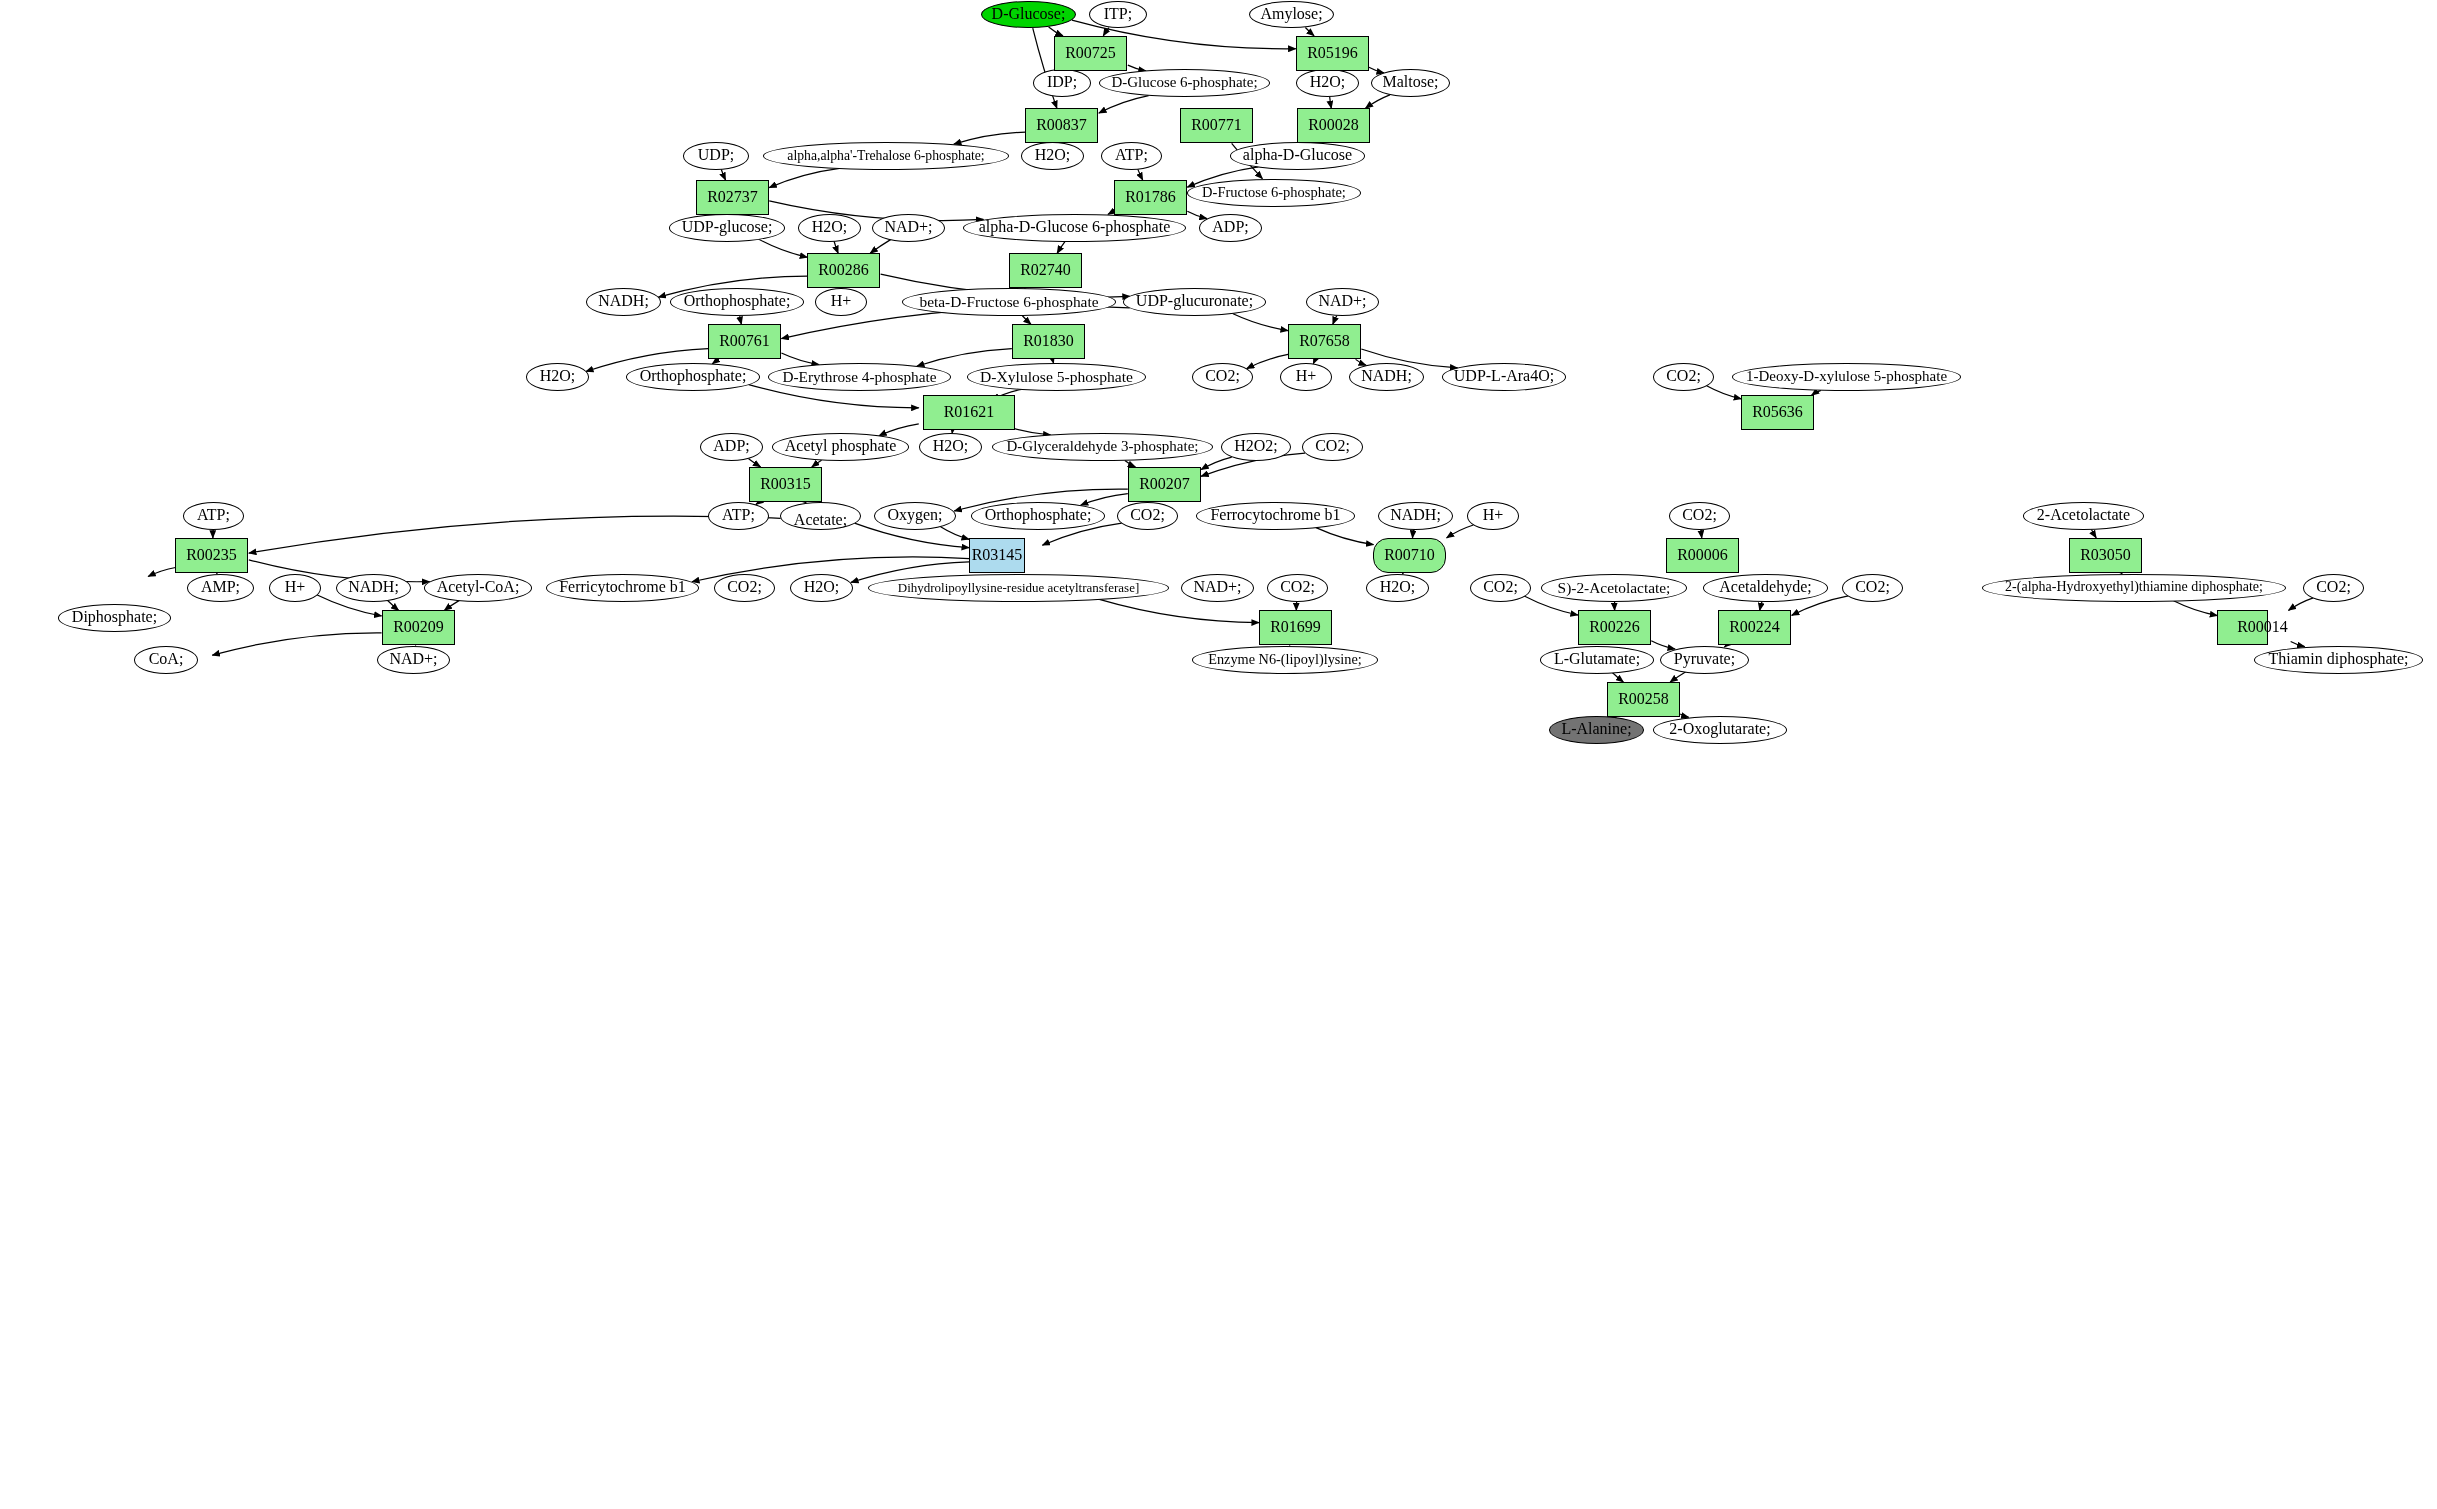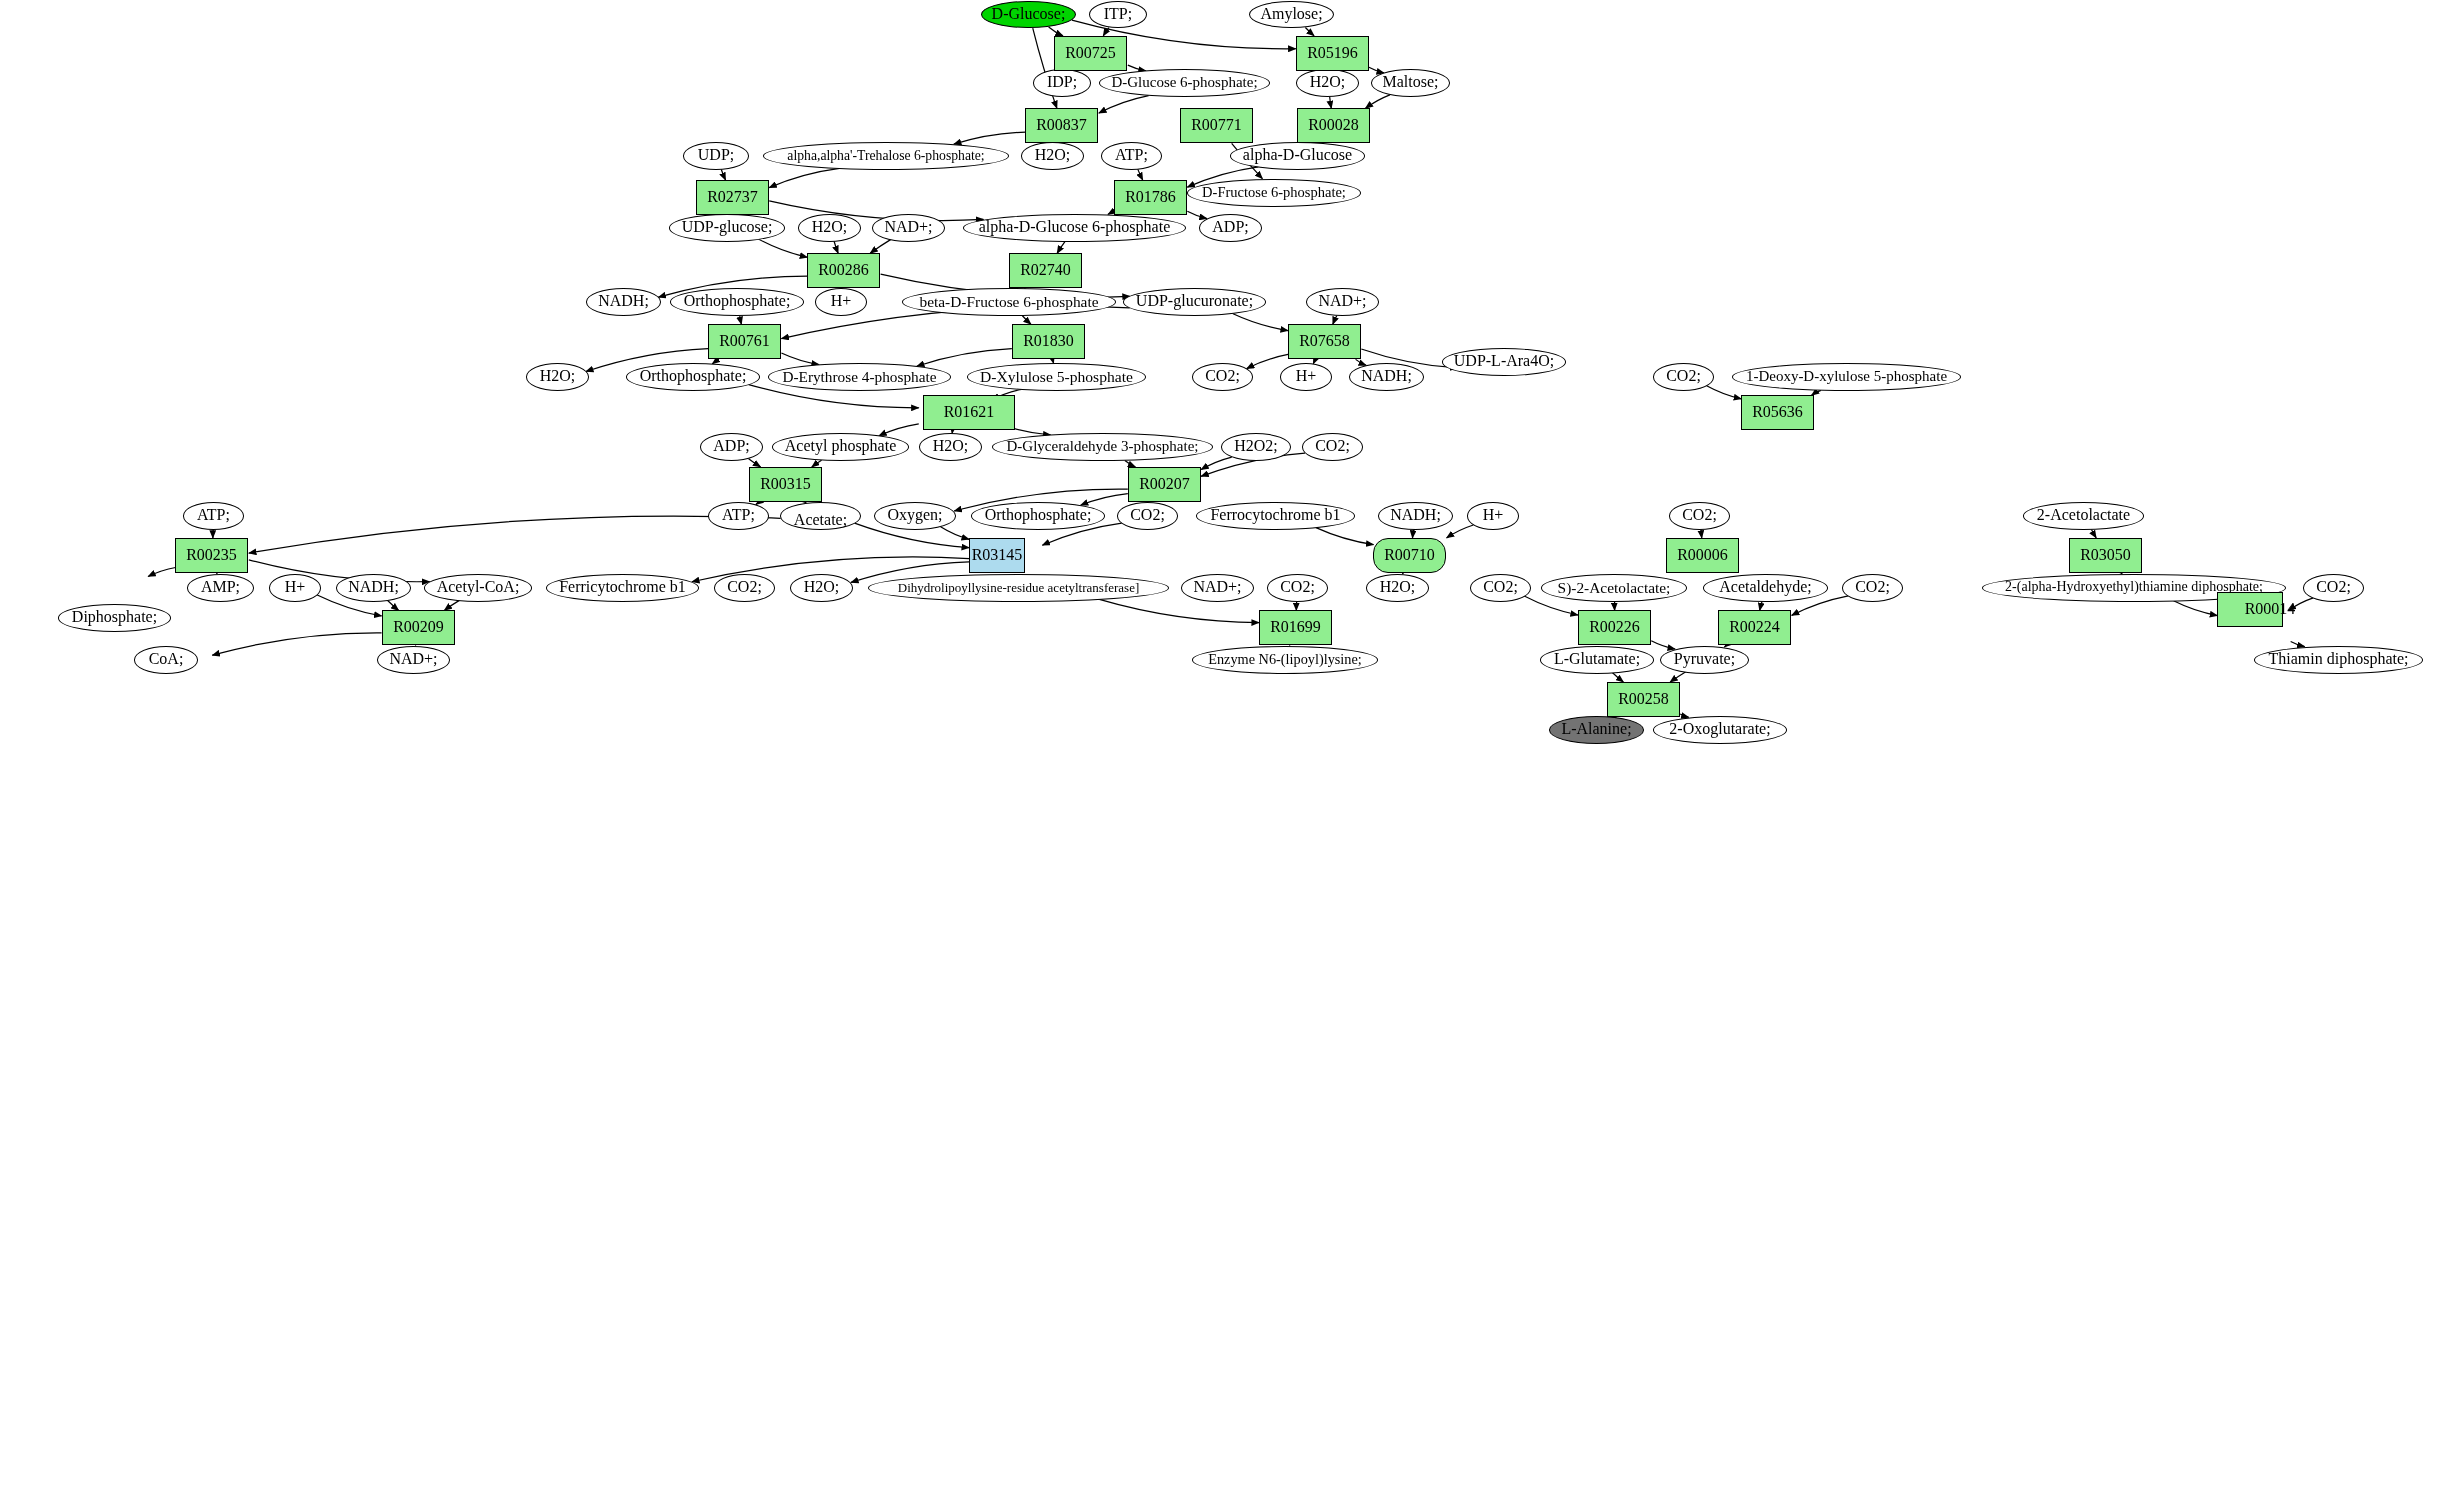--- a/index.html
+++ b/index.html
@@ -213,21 +213,21 @@
       </div>
       <div class="node cpd" style="left: 1192px; top: 363px; width: 61px; height: 27.5px;">
         <span>CO2;</span>
       </div>
       <div class="node cpd" style="left: 1280px; top: 363px; width: 52px; height: 27.5px;">
         <span>H+</span>
       </div>
       <div class="node cpd" style="left: 1349px; top: 363px; width: 75px; height: 27.5px;">
         <span>NADH;</span>
       </div>
-      <div class="node cpd" style="left: 1442px; top: 348px; width: 124px; height: 27.5px;">
+      <div class="node cpd" style="left: 1442px; top: 363px; width: 124px; height: 27.5px;">
         <span>UDP-L-Ara4O;</span>
       </div>
       <div class="node cpd" style="left: 1653px; top: 363px; width: 61px; height: 27.5px;">
         <span>CO2;</span>
       </div>
       <div class="node cpd" style="left: 1732px; top: 363px; width: 229px; height: 27.5px;">
         <span style="font-size: 15px;">1-Deoxy-D-xylulose 5-phosphate</span>
       </div>
       <div class="node cpd" style="left: 700px; top: 433px; width: 63px; height: 27.5px;">
         <span>ADP;</span>
@@ -426,21 +426,21 @@
       </div>
       <div class="node rxn" style="left: 1259px; top: 610px; width: 73px; height: 35px;">
         <span>R01699</span>
       </div>
       <div class="node rxn" style="left: 1578px; top: 610px; width: 73px; height: 35px;">
         <span>R00226</span>
       </div>
       <div class="node rxn" style="left: 1718px; top: 610px; width: 73px; height: 35px;">
         <span>R00224</span>
       </div>
-      <div class="node rxn" style="left: 2217px; top: 592px; width: 66px; height: 35px; padding-left: 40px;">
+      <div class="node rxn" style="left: 2217px; top: 610px; width: 51px; height: 35px; padding-left: 40px;">
         <span>R00014</span>
       </div>
       <div class="node rxn" style="left: 1607px; top: 682px; width: 73px; height: 35px;">
         <span>R00258</span>
       </div>
     </div>
 </div>
 
 
 </body></html>

